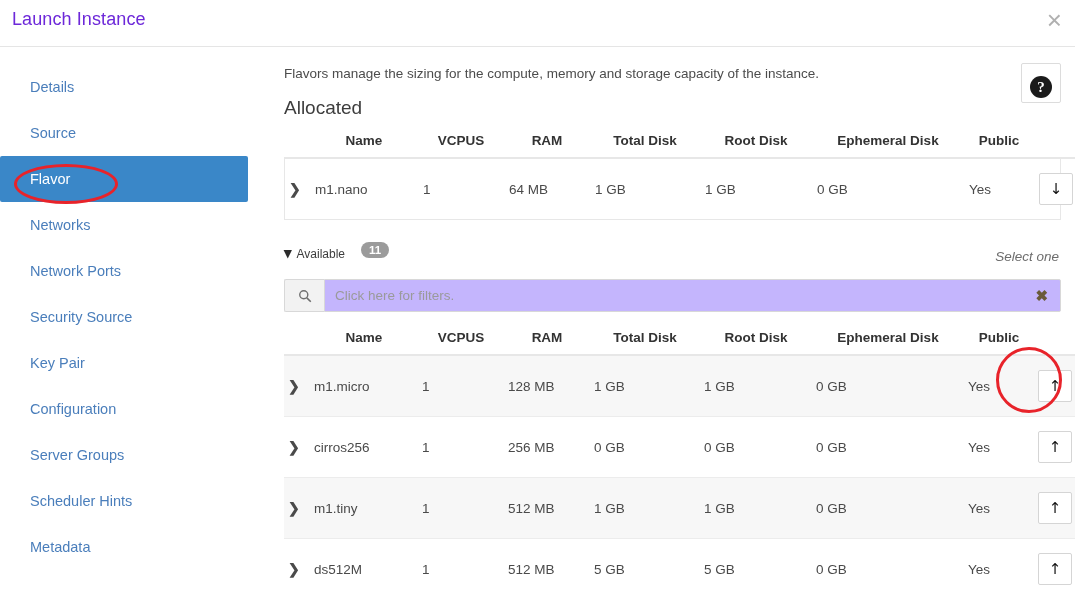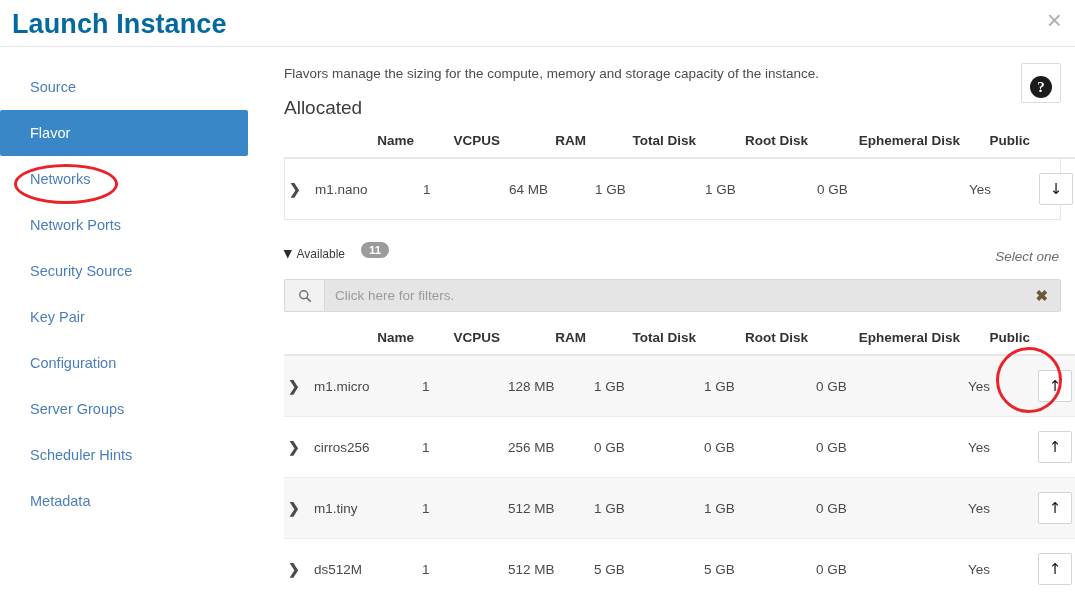--- a/index.html
+++ b/index.html
@@ -13,21 +13,21 @@
   }
   .modal { position: relative; width: 1075px; height: 598px; background: #fff; }
 
   
   .modal-header {
     position: absolute; left: 0; top: 0; width: 1075px; height: 47px;
     border-bottom: 1px solid #e5e5e5; background: #fff;
   }
   .modal-title {
     position: absolute; left: 12px; top: 9px;
-    font-size: 27px; font-weight: 700; color: #0369a1; letter-spacing: .1px;
+    font-size: 18px; font-weight: 400; color: #6d28d9; letter-spacing: .1px;
   }
   .close-btn {
     position: absolute; right: 13px; top: 7px;
     font-size: 26px; line-height: 26px; color: #b0b0b0; font-weight: 400;
     cursor: pointer; background: none; border: none; padding: 0;
     font-family: "Liberation Sans", sans-serif;
   }
 
   
   .sidebar {
@@ -66,21 +66,21 @@
     display: block; width: 22px; height: 22px; margin: 8px auto 0;
     border-radius: 50%; background: #1b1b1b; color: #fff;
     font-size: 15px; font-weight: 700; line-height: 22px; text-align: center;
     font-family: "Liberation Serif", serif;
   }
 
   
   table.flv { width: 100%; border-collapse: collapse; table-layout: fixed; }
   table.flv th {
     font-size: 13.5px; font-weight: 700; color: #333;
-    text-align: right; padding: 6px 4px 9px 4px;
+    text-align: center; padding: 6px 4px 9px 4px;
     border-bottom: 2px solid #e7e7e7; white-space: nowrap;
   }
   table.flv td {
     font-size: 13.5px; color: #4a4a4a; padding: 14px 4px;
     border-bottom: 1px solid #ececec; white-space: nowrap; vertical-align: middle;
   }
   .c-exp   { width: 26px; }
   .c-name  { width: 108px; }
   .c-vcpus { width: 86px; }
   .c-ram   { width: 86px; }
@@ -124,21 +124,21 @@
   
   .filter-row { display: flex; margin-top: 9px; height: 33px; }
   .filter-icon {
     width: 40px; border: 1px solid #d8d8d8; border-right: none;
     background: #f2f2f2; border-radius: 2px 0 0 2px;
     display: flex; align-items: center; justify-content: center;
     color: #6f6f6f; font-size: 14px; cursor: pointer;
   }
   .filter-field {
     flex: 1; border: 1px solid #d8d8d8; border-radius: 0 2px 2px 0;
-    display: flex; background: #e5e5e5; position: relative;
+    display: flex; background: #c4b5fd; position: relative;
   }
   .filter-field input {
     flex: 1; border: none; outline: none; font-size: 13.5px; color: #333;
     padding: 0 10px; background: transparent;
     font-family: "Liberation Sans", sans-serif;
   }
   .filter-field input::placeholder { color: #9a9a9a; }
   .filter-clear {
     background: none; border: none; cursor: pointer; font-size: 15px;
     font-weight: 700; color: #6a5a3a; padding: 0 12px 0 6px;
@@ -159,20 +159,21 @@
 <body>
 
 <div class="modal">
 
   <div class="modal-header">
     <div class="modal-title">Launch Instance</div>
     <button class="close-btn">×</button>
   </div>
 
   <div class="sidebar">
+    <div class="nav-item">Details</div>
     <div class="nav-item">Source</div>
     <div class="nav-item active">Flavor</div>
     <div class="nav-item">Networks</div>
     <div class="nav-item">Network Ports</div>
     <div class="nav-item">Security Source</div>
     <div class="nav-item">Key Pair</div>
     <div class="nav-item">Configuration</div>
     <div class="nav-item">Server Groups</div>
     <div class="nav-item">Scheduler Hints</div>
     <div class="nav-item">Metadata</div>

